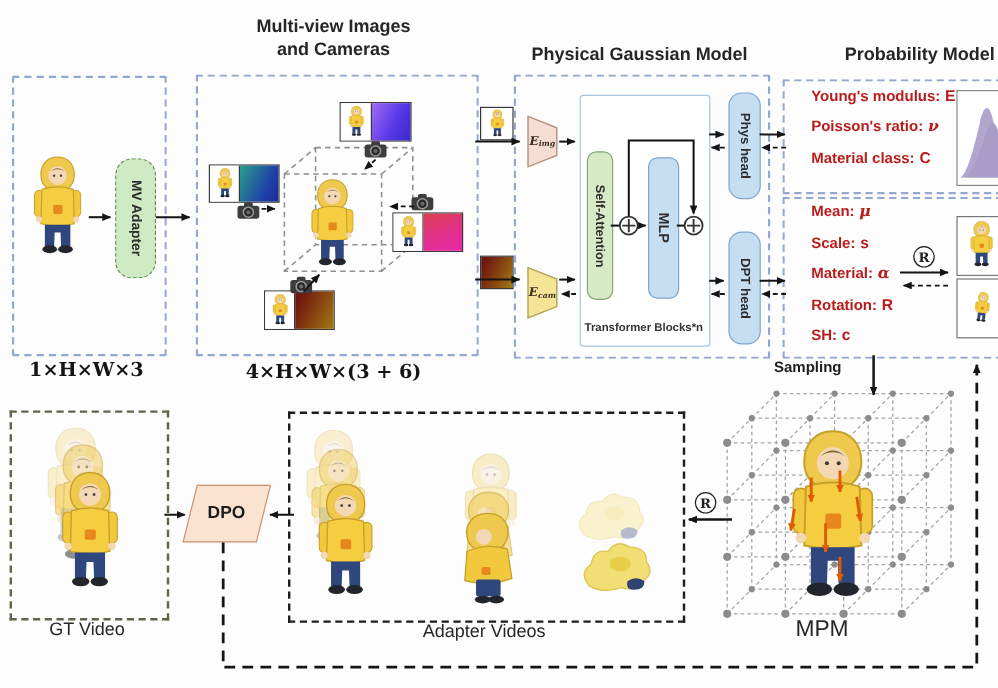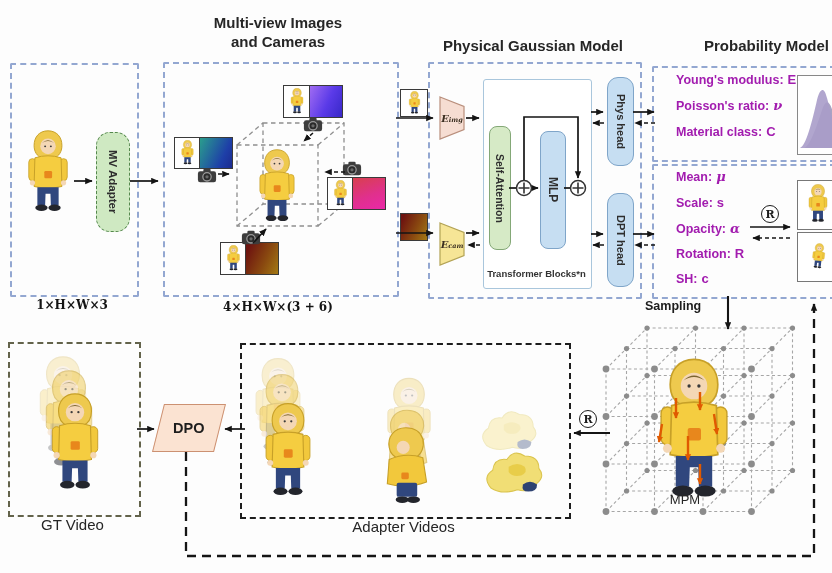--- a/index.html
+++ b/index.html
@@ -6,21 +6,21 @@
   #canvas{position:relative;width:832px;height:573px;background:#fdfdfd;overflow:hidden;
           font-family:"Liberation Sans",sans-serif;color:#222;}
   .abs{position:absolute;}
   svg.layer{position:absolute;left:0;top:0;pointer-events:none;}
   
   .bluebox{position:absolute;border:2px dashed #93a7d1;border-radius:2px;}
   .gtbox{position:absolute;border:2px dashed #63634b;}
   .rvbox{position:absolute;border:2px dashed #1d1d1d;}
   
   .title{position:absolute;font-weight:700;font-size:15px;color:#262626;text-align:center;white-space:nowrap;}
-  .dim{position:absolute;font-family:"DejaVu Serif",serif;font-weight:700;font-size:12px;color:#141414;text-align:center;white-space:nowrap;}
+  .dim{position:absolute;font-family:"DejaVu Serif",serif;font-weight:700;font-size:16px;color:#141414;text-align:center;white-space:nowrap;}
   .blabel{position:absolute;font-weight:400;font-size:15px;color:#262626;text-align:center;white-space:nowrap;}
   
   .vblock{position:absolute;display:flex;align-items:center;justify-content:center;}
   .vblock span{writing-mode:vertical-rl;font-weight:700;white-space:nowrap;}
   .adapter{background:#cfe9c2;border:1.6px dashed #55884d;border-radius:14px;}
   .adapter span{font-size:11.5px;color:#2e2e2e;}
   .attn{background:#d6eac6;border:1.4px solid #84a877;border-radius:8px;}
   .attn span{font-size:10.5px;color:#2e2e2e;}
   .mlp{background:#c6def2;border:1.4px solid #7fa5c9;border-radius:8px;}
   .mlp span{font-size:12px;color:#2e2e2e;}
@@ -40,21 +40,21 @@
   .pair{position:absolute;display:flex;border:1.5px solid #3a3a3a;background:#fff;box-sizing:border-box;}
   .pair .thumb{background:#fff;border-right:1px solid #3a3a3a;display:flex;align-items:center;justify-content:center;}
   .pair .grad{flex:1;}
   .g-purple{background:linear-gradient(115deg,#a06cf2 0%,#5a3ae8 55%,#3828c8 100%);}
   .g-teal{background:linear-gradient(115deg,#2a9e8d 0%,#1e3fa8 70%,#1c2b90 100%);}
   .g-pink{background:linear-gradient(160deg,#d8404e 0%,#e0308c 55%,#ea28a8 100%);}
   .g-fire{background:linear-gradient(115deg,#6e1410 10%,#8a4a10 60%,#a07414 95%);}
   .inthumb{position:absolute;border:1.5px solid #3a3a3a;background:#fff;display:flex;align-items:center;justify-content:center;box-sizing:border-box;}
   .ingrad{position:absolute;border:1.5px solid #3a3a3a;box-sizing:border-box;}
   
-  .probrow{position:absolute;font-size:12.5px;font-weight:600;color:#a21caf;white-space:nowrap;}
+  .probrow{position:absolute;font-size:12.5px;font-weight:600;color:#b91c1c;white-space:nowrap;}
   .probrow .val{font-weight:700;font-size:13px;margin-left:4px;}
   .val.it{font-style:italic;font-family:"DejaVu Serif",serif;}
   .chartbox{position:absolute;border:1.5px solid #888;background:#fff;}
   .framebox{position:absolute;border:1.5px solid #777;background:#fff;display:flex;align-items:center;justify-content:center;overflow:hidden;}
   .rcircle{position:absolute;width:18px;height:18px;border:1.7px solid #1d1d1d;border-radius:50%;
            display:flex;align-items:center;justify-content:center;
            font-family:"DejaVu Serif",serif;font-weight:700;font-size:11px;color:#1d1d1d;background:#fff;box-sizing:border-box;}
   .samp{position:absolute;font-weight:700;font-size:12.5px;color:#1d1d1d;white-space:nowrap;}
   
   .dpo{position:absolute;background:#fbe3d2;border:1.6px solid #cc9172;transform:skewX(-14deg);
@@ -408,21 +408,21 @@
   </div>
 
   <div class="bluebox" style="left:652px;top:164px;width:180px;height:131px"></div>
   <div class="probrow" style="left:676px;top:169px">
     <span>Mean:</span><span class="val it">μ</span>
   </div>
   <div class="probrow" style="left:676px;top:195px">
     <span>Scale:</span><span class="val">s</span>
   </div>
   <div class="probrow" style="left:676px;top:221px">
-    <span>Opacity:</span><span class="val it">α</span>
+    <span>Material:</span><span class="val it">α</span>
   </div>
   <div class="probrow" style="left:676px;top:246px">
     <span>Rotation:</span><span class="val">R</span>
   </div>
   <div class="probrow" style="left:676px;top:271px">
     <span>SH:</span><span class="val">c</span>
   </div>
 
   <div class="rcircle" style="left:761px;top:205px">
       <span>R</span>
@@ -483,21 +483,21 @@
     </svg>
   <div class="blabel" style="left:240px;top:518px;width:327px">Adapter Videos</div>
 
   <div class="rcircle" style="left:579px;top:410px">
       <span>R</span>
     </div>
 
   <svg class="abs" style="left:652px;top:352px" width="84" height="166">
       <use href="#doll"></use>
     </svg>
-  <div class="blabel" style="left:640px;top:492px;width:90px;font-size:13px">MPM</div>
+  <div class="blabel" style="left:640px;top:514px;width:90px;font-size:19px">MPM</div>
 
   <svg id="fg-layer" class="layer" width="832" height="573">
     <defs>
       <marker id="ah" markerWidth="9" markerHeight="8" refX="6.8" refY="3.2" orient="auto" markerUnits="userSpaceOnUse">
         <path d="M0 0 L7.5 3.2 L0 6.4 Z" fill="#141414"></path>
       </marker>
       <marker id="oah" markerWidth="9" markerHeight="8" refX="5.8" refY="3.2" orient="auto" markerUnits="userSpaceOnUse">
         <path d="M0 0 L6.5 3.2 L0 6.4 Z" fill="#e05a00"></path>
       </marker>
     </defs>

